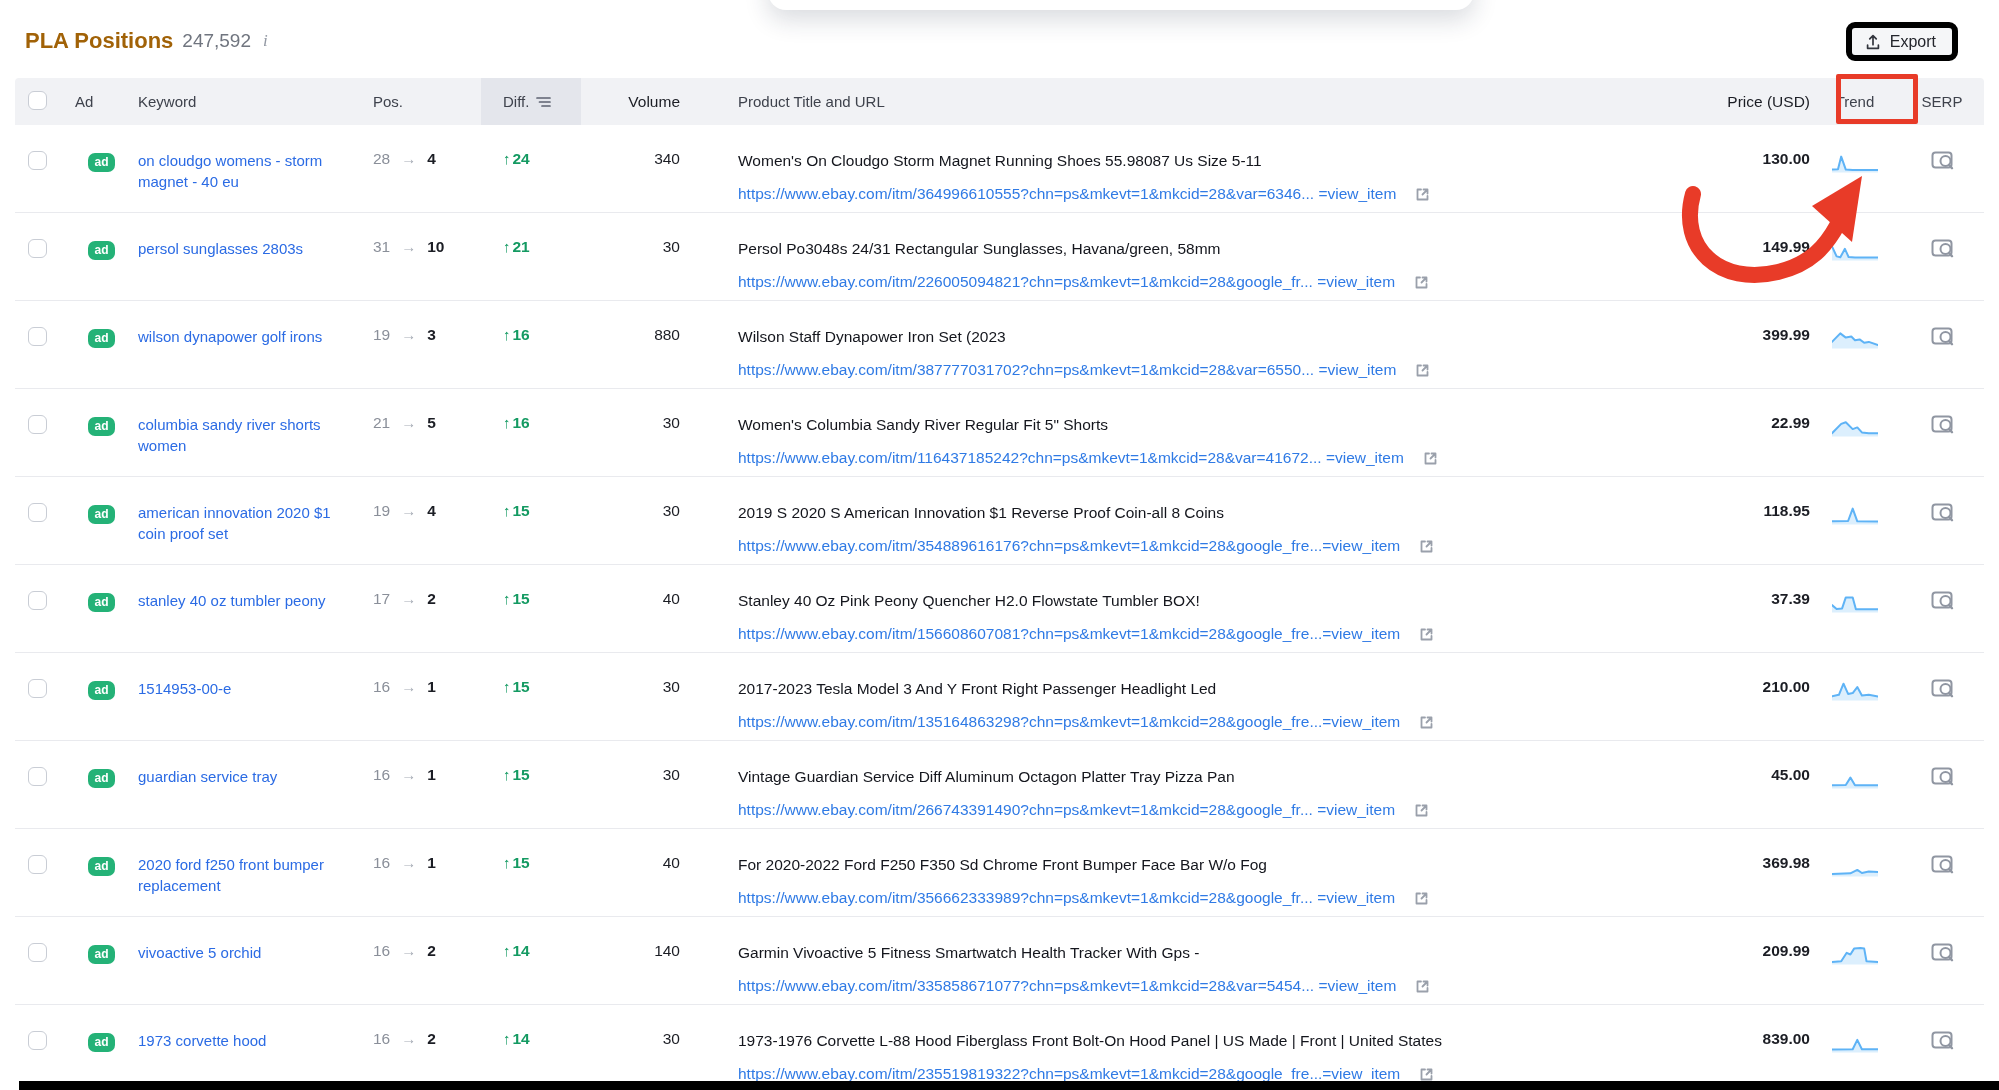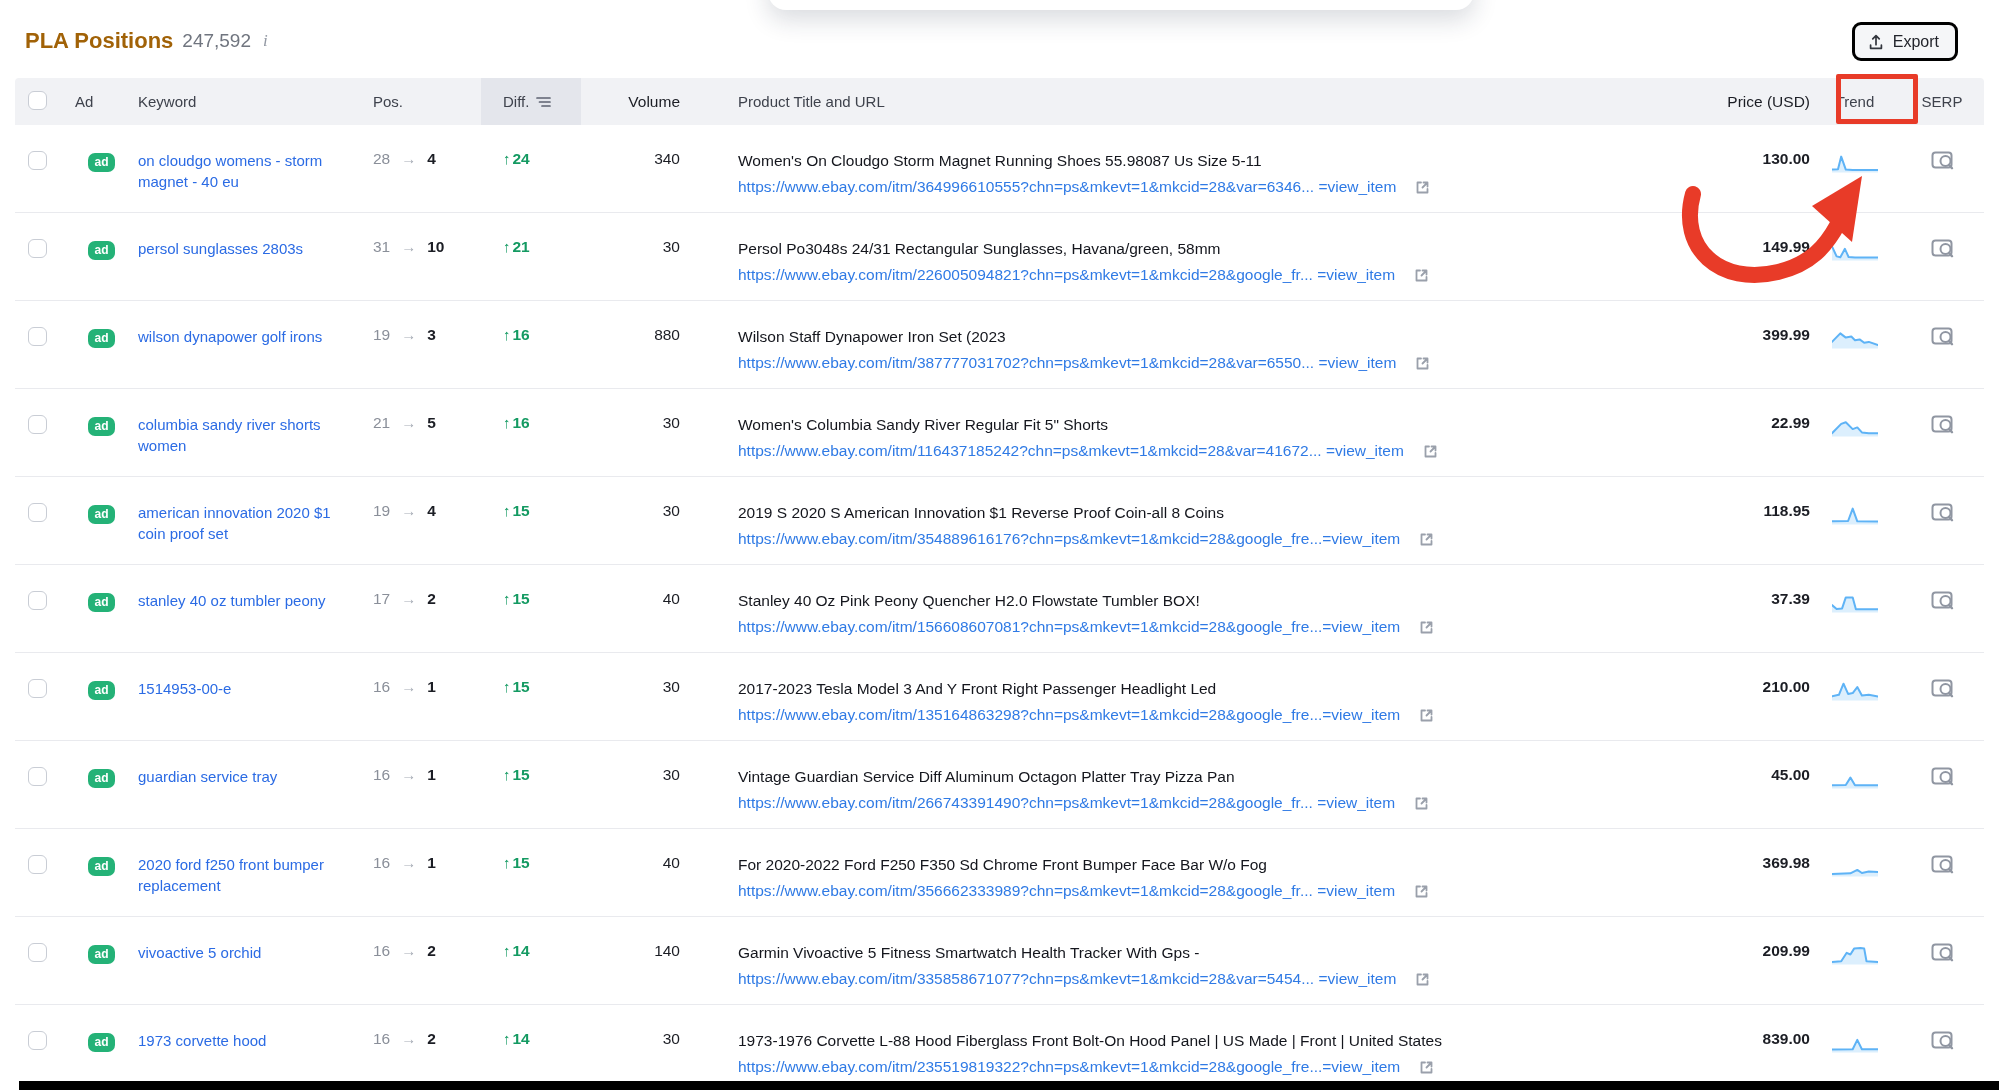--- a/index.html
+++ b/index.html
@@ -11,21 +11,21 @@
   .top-card { position:absolute; left:768px; top:-36px; width:706px; height:46px;
     background:#fff; border-radius:18px; box-shadow:0 10px 24px rgba(25,35,60,.16); }
 
   
   .page-header { position:absolute; left:25px; top:28px; display:flex; align-items:center; gap:9px; }
   .page-title { font-size:22px; font-weight:bold; color:#a16207; }
   .page-count { font-size:19px; color:#70757f;text-align:right; }
   .info-i { font-family:"Liberation Serif", serif; font-style:italic; font-size:17px; color:#9298a3; padding-left:3px; }
 
   .export-btn { position:absolute; right:41px; top:22px; height:39px; padding:0 16px 0 12px;
-    display:flex; align-items:center; gap:8px; background:#f5f6f8; border:3px solid #000000;
+    display:flex; align-items:center; gap:8px; background:#f5f6f8; border:6px solid #000000;
     border-radius:9px; font-size:16px; color:#23252c; cursor:pointer; }
 
   
   .table { position:absolute; left:15px; right:15px; top:78px; }
   .grid-row { display:grid; grid-template-columns:60px 56px 240px 110px 100px 124px 1fr 165px 90px 84px; }
   .thead { background:#f1f2f5; height:47px; align-items:center; border-radius:4px 4px 0 0; }
   .th { font-size:15px; color:#3e424c; }
   .th.c-diff { background:#e4e6ec; height:47px; display:flex; align-items:center; }
   .row { height:88px; border-bottom:1px solid #e9eaee; align-items:start; }
 
@@ -41,21 +41,21 @@
   .pos-old { color:#8a8f99; }
   .pos-arrow { color:#a7acb6; font-size:15px; }
   .pos-new { color:#1b1d24; font-weight:bold; }
   .c-diff { padding-left:22px; padding-top:25px; }
   .diff-val { color:#149a62; font-size:15.5px; font-weight:bold; }
   .diff-up { color:#149a62; font-size:15px; font-weight:bold; margin-right:2px; }
   .c-vol { text-align:right; padding-right:25px; padding-top:25px; font-size:15.5px; color:#1b1d24; }
   .thead .c-vol { padding-top:0; }
   .c-prod { padding-left:33px; padding-top:25px; min-width:0; }
   .title { font-size:15.5px; color:#14161d; line-height:21px; white-space:nowrap; overflow:hidden; }
-  .urlline { margin-top:7px; display:flex; align-items:center; gap:18px; }
+  .urlline { margin-top:14px; display:flex; align-items:center; gap:18px; }
   .url { color:#2f7ae5; font-size:15.5px; text-decoration:none; white-space:nowrap; }
   .c-price { text-align:right; padding-top:25px; font-size:15.5px; color:#1b1d24; font-weight:bold; }
   .thead .c-price { padding-top:0; font-weight:normal; }
   .c-trend { display:flex; justify-content:center; padding-top:27px; }
   .thead .c-trend { padding-top:0; justify-content:center; }
   .c-serp { display:flex; justify-content:center; padding-top:25px; }
   .thead .c-serp { padding-top:0; }
   .thead .th { padding-top:0; }
   .serp-btn { cursor:pointer; line-height:0; }
   .sort-icon { margin-left:7px; }

